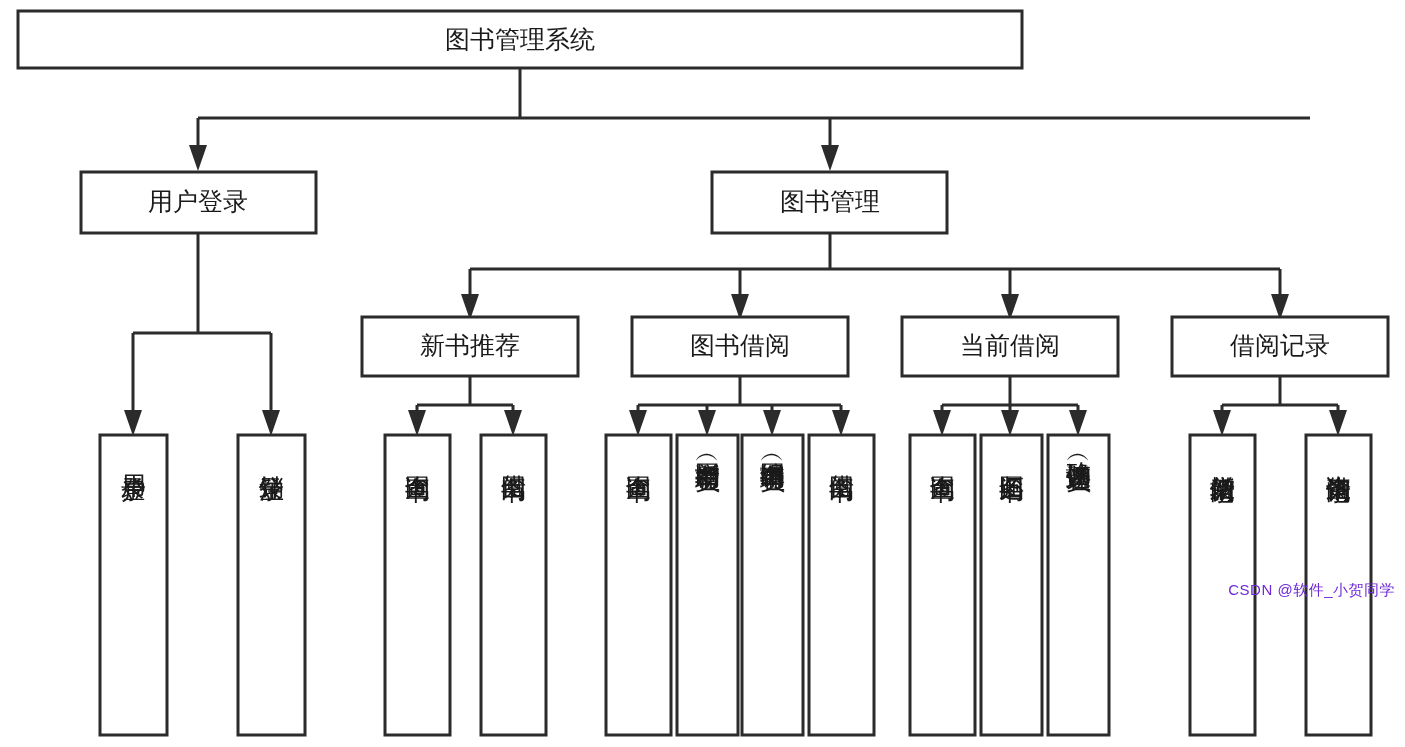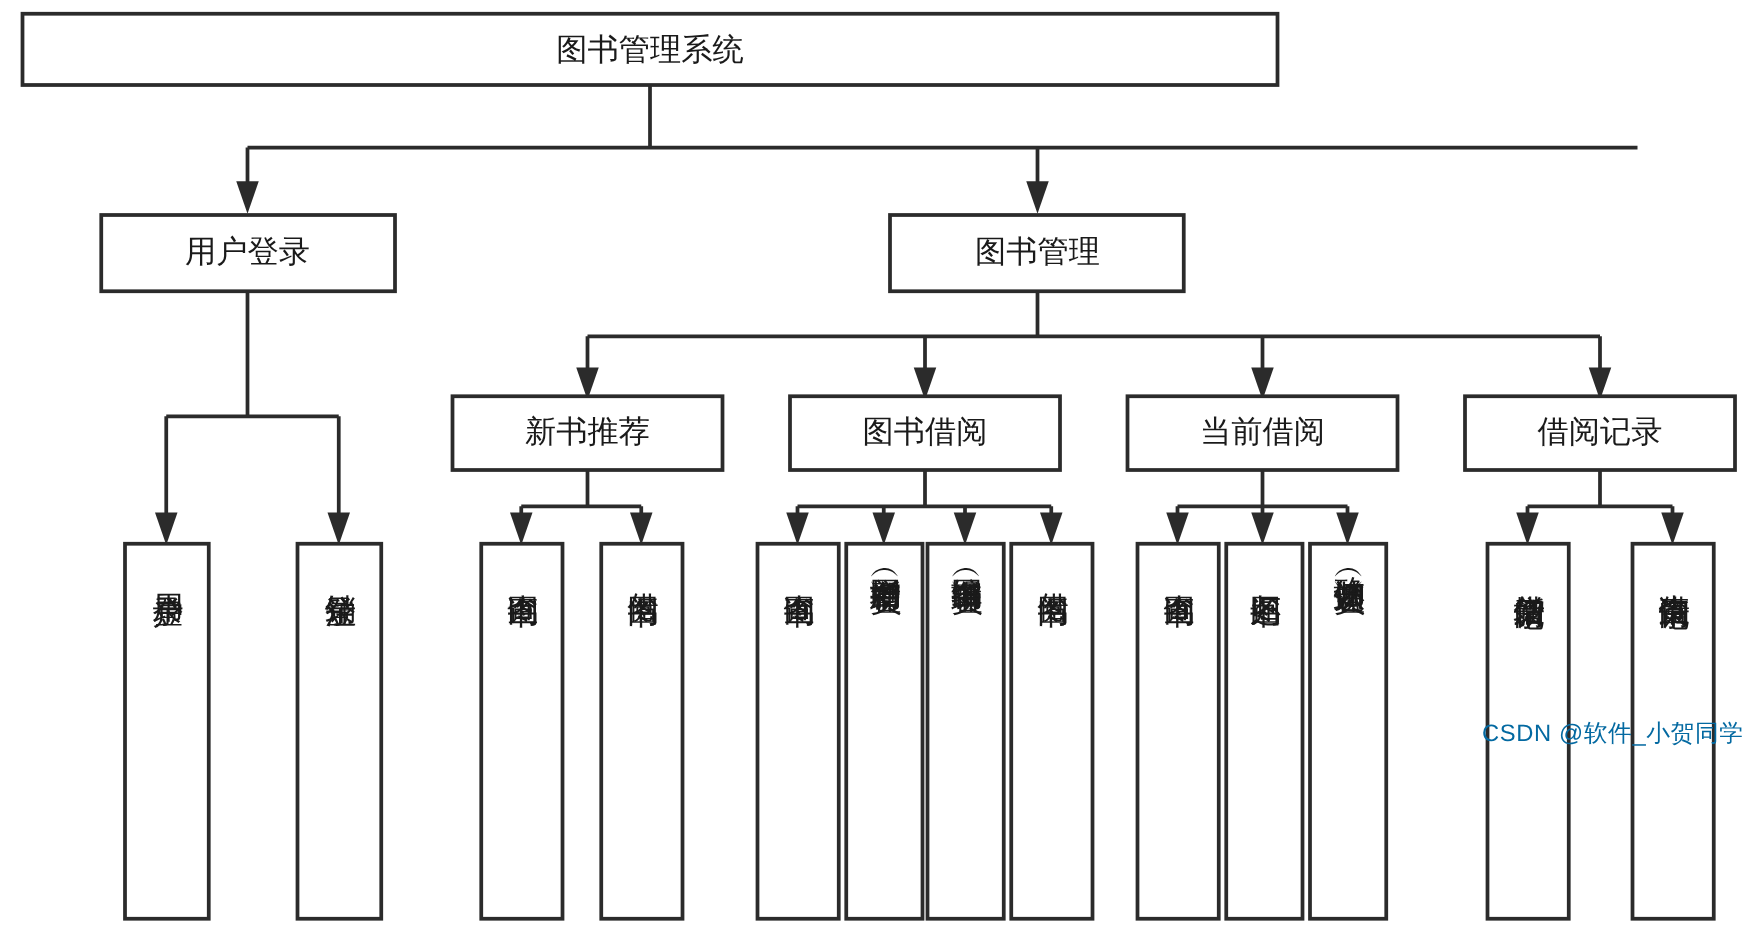--- a/index.html
+++ b/index.html
@@ -70,22 +70,22 @@
     text-orientation: upright;
     letter-spacing: 1px;
     white-space: nowrap;
     text-align: center;
   }
   .watermark {
     position: absolute;
     right: 10px;
     bottom: 6px;
     font-family: "Liberation Sans", "DejaVu Sans", sans-serif;
-    font-size: 19px;
-    color: #0369a1;
+    font-size: 15px;
+    color: #6d28d9;
     letter-spacing: 0.5px;
     user-select: none;
     white-space: nowrap;
   }
 </style>
 </head>
 <body>
 
 <div id="diagram-root">
 

